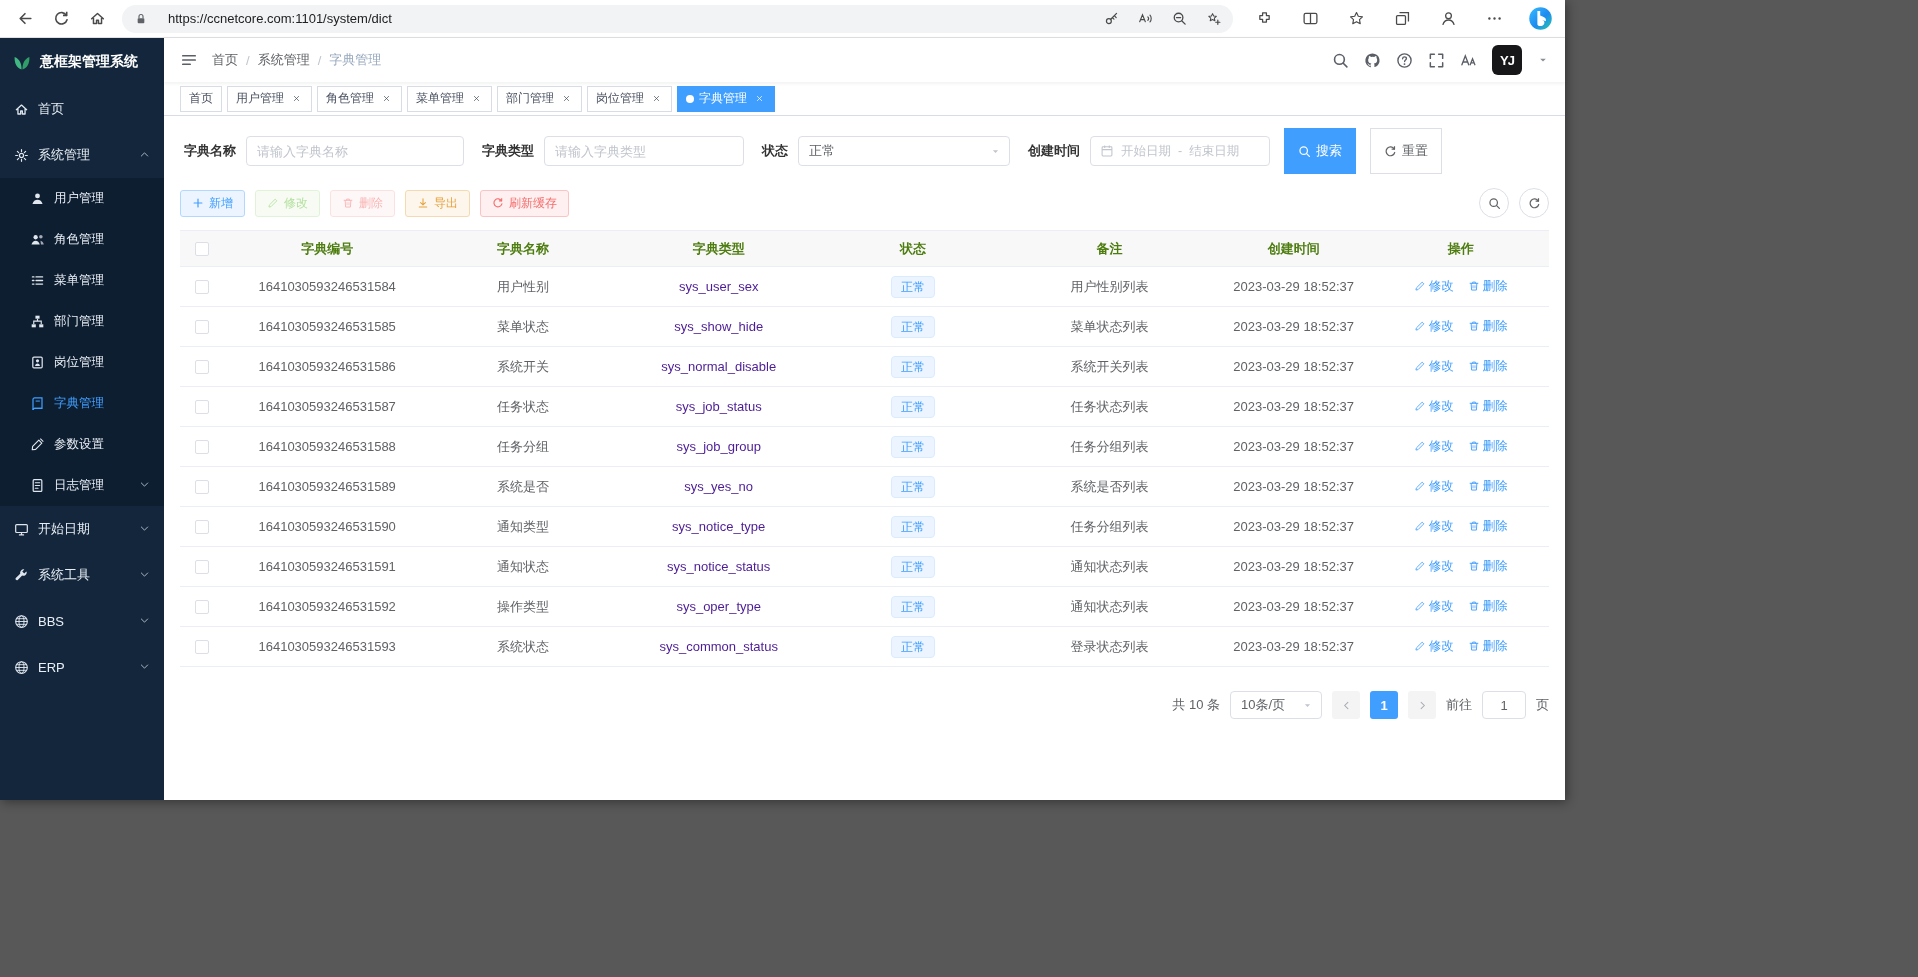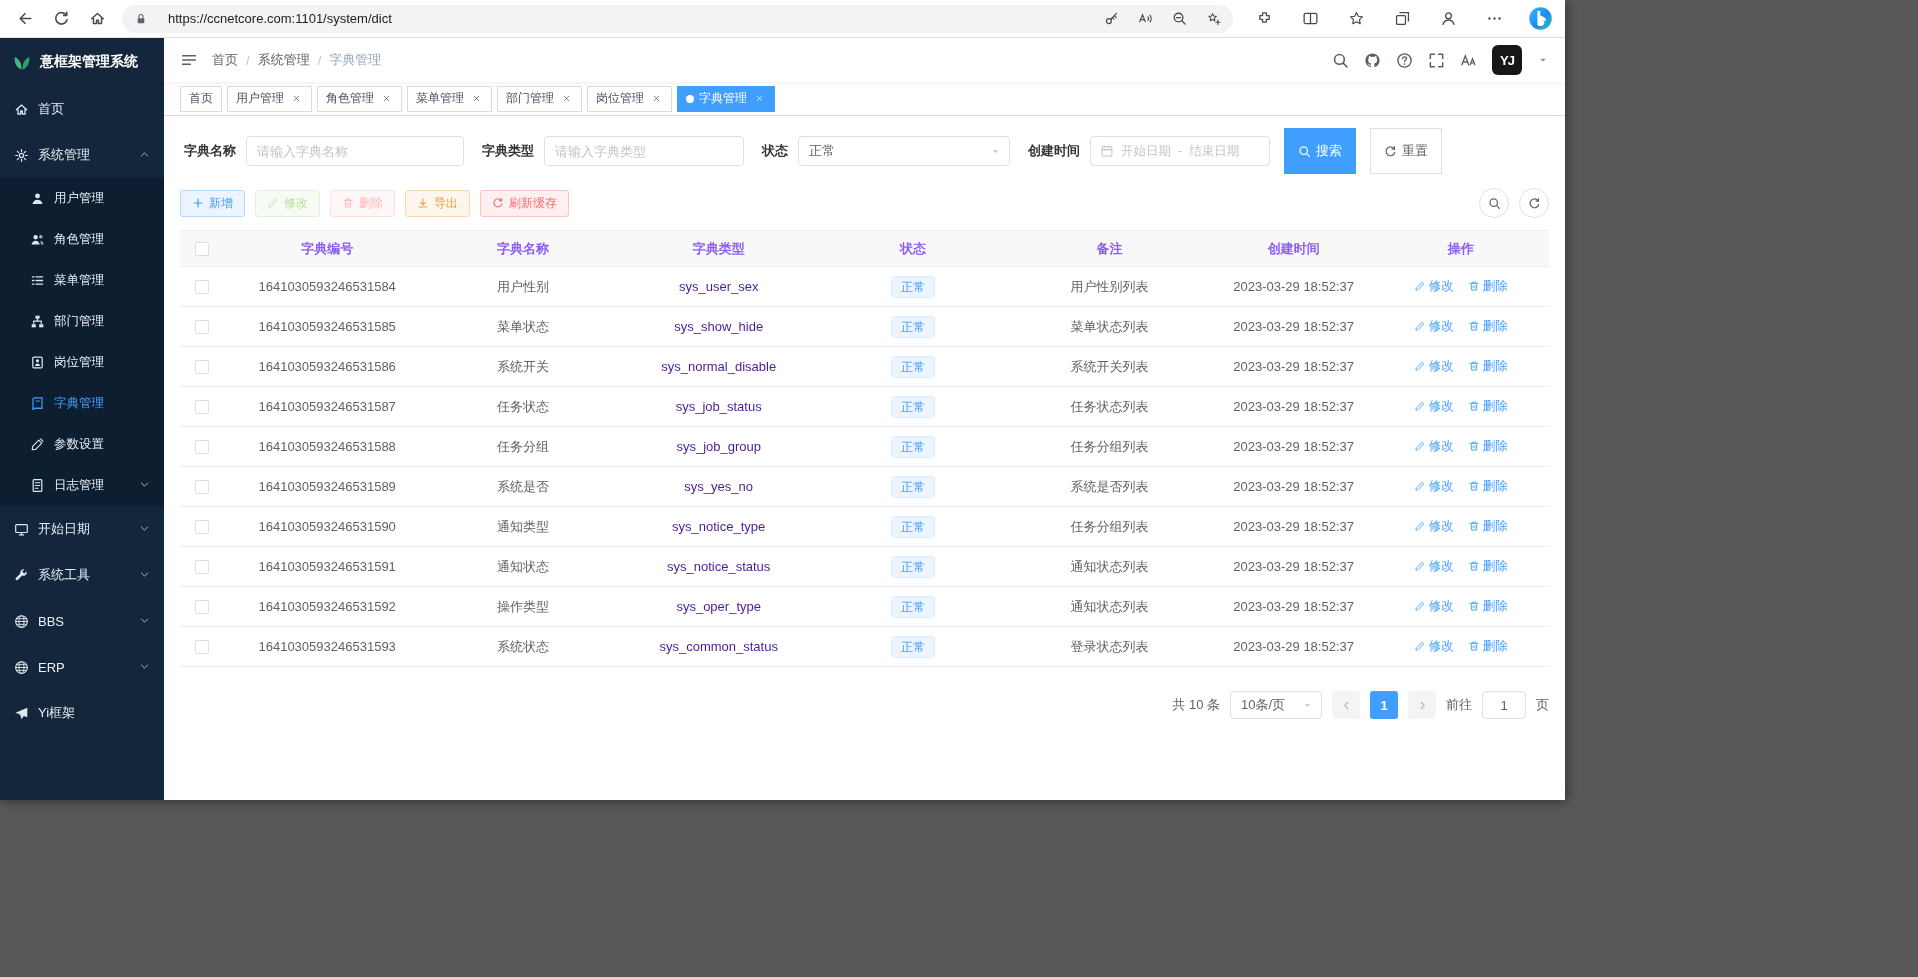--- a/index.html
+++ b/index.html
@@ -105,21 +105,21 @@
   .tbtn.green { color:#67c23a; background:#f0f9eb; border-color:#c2e7b0; }
   .tbtn.red { color:#f56c6c; background:#fef0f0; border-color:#fbc4c4; }
   .tbtn.orange { color:#e6a23c; background:#fdf6ec; border-color:#f5dab1; }
   .tbtn.disabled { opacity:.5; cursor:not-allowed; }
   .toolbar .spacer { flex:1; }
   .circle-btn { width:30px; height:30px; border-radius:50%; border:1px solid #dcdfe6; background:#fff;
                 color:#606266; display:inline-flex; align-items:center; justify-content:center; cursor:pointer; }
   .circle-btn svg { width:13px; height:13px; }
 
   table.dict { width:100%; border-collapse:collapse; table-layout:fixed; margin-top:12px; font-size:13px; color:#606266; }
-  table.dict th { background:#f8f8f9; color:#8b5cf6; font-weight:bold; height:36px; text-align:center;
+  table.dict th { background:#f8f8f9; color:#4d7c0f; font-weight:bold; height:36px; text-align:center;
                   border-top:1px solid #ebeef5; border-bottom:1px solid #ebeef5; }
   table.dict td { height:40px; text-align:center; border-bottom:1px solid #ebeef5; white-space:nowrap; overflow:hidden; }
   .checkbox { display:inline-block; width:14px; height:14px; border:1px solid #dcdfe6; border-radius:2px;
               background:#fff; vertical-align:middle; cursor:pointer; }
   .type-link { color:#4c1d95; cursor:pointer; }
   .status-tag { display:inline-block; padding:0 9px; height:22px; line-height:20px; background:#ecf5ff;
                 border:1px solid #d9ecff; color:#409eff; border-radius:4px; font-size:12px; }
   .op-link { color:#409eff; font-size:12.5px; display:inline-flex; align-items:center; gap:3px; cursor:pointer; }
   .op-link + .op-link { margin-left:14px; }
   .op-link svg { width:12px; height:12px; }
@@ -400,28 +400,20 @@
                 <circle cx="8" cy="8" r="6.2" fill="none" stroke="currentColor" stroke-width="1.2"></circle>
                 <ellipse cx="8" cy="8" rx="2.7" ry="6.2" fill="none" stroke="currentColor" stroke-width="1"></ellipse>
                 <path d="M1.8 8h12.4M2.6 5h10.8M2.6 11h10.8" stroke="currentColor" stroke-width="1"></path>
               </svg>
             </span>
             <span class="mi-label">ERP</span>
             <span class="mi-arrow down"><svg viewBox="0 0 16 16" aria-hidden="true">
                 <path d="M5.8 3.4 10.4 8l-4.6 4.6" fill="none" stroke="currentColor" stroke-width="1.4" stroke-linecap="round" stroke-linejoin="round"></path>
               </svg></span>
           </div>
-          <div class="menu-item">
-            <span class="icn">
-              <svg viewBox="0 0 16 16" aria-hidden="true">
-                <path d="M14.2 1.8 1.6 7.2l4.9 1.9 1.6 5.1 2.3-3.5 3.8 1.4z" fill="currentColor"></path>
-              </svg>
-            </span>
-            <span class="mi-label">Yi框架</span>
-          </div>
         </nav>
     </aside>
 
     <div class="main">
 
       <header class="navbar">
         <span class="icn hamburger">
             <svg viewBox="0 0 16 16" aria-hidden="true">
               <path d="M2.5 4.2h11M2.5 8h11M2.5 11.8h6.5" stroke="currentColor" stroke-width="1.5" stroke-linecap="round"></path>
             </svg>

